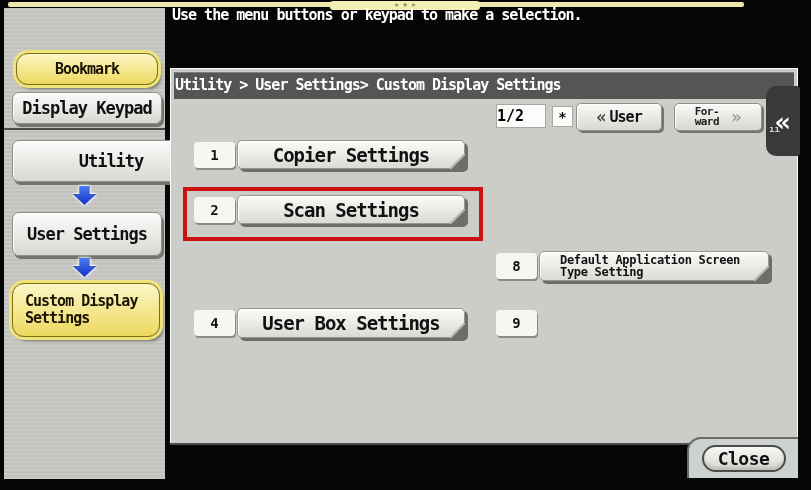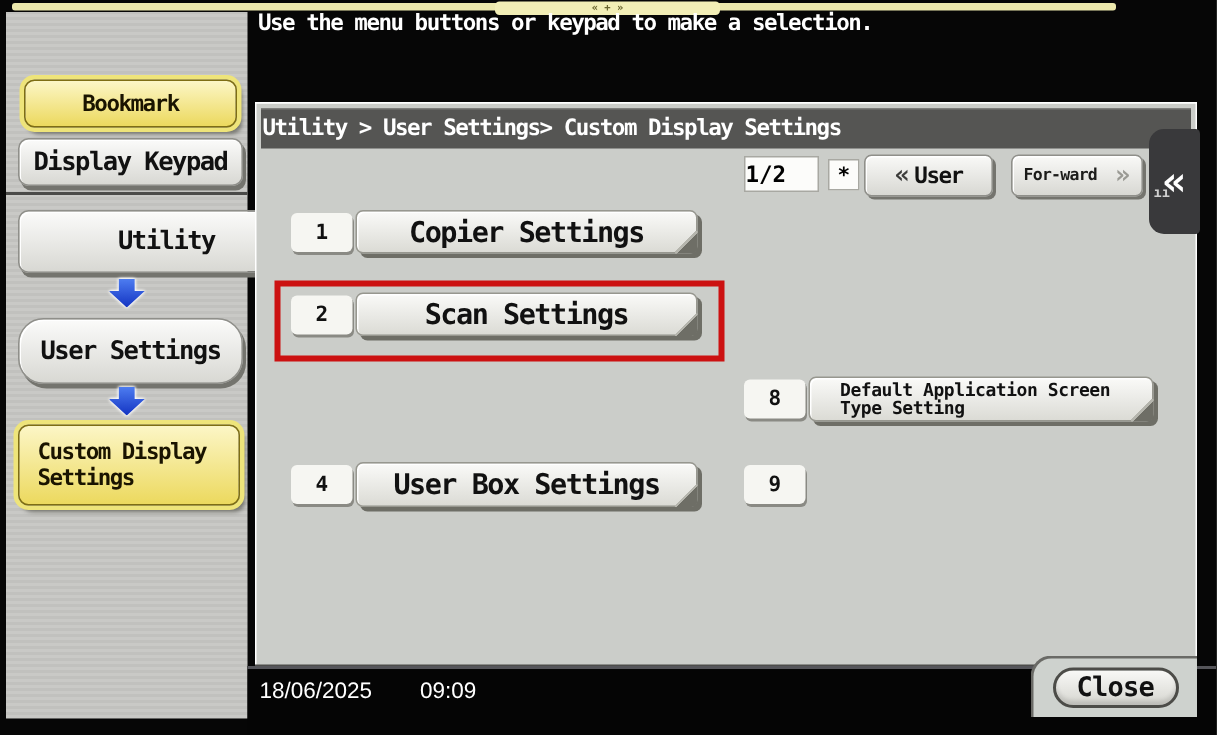--- a/index.html
+++ b/index.html
@@ -15,28 +15,28 @@
   .status-message{position:absolute;left:172px;top:6px;color:#fff;font-size:15px;letter-spacing:-1px;white-space:nowrap;}
 
   
   .sidebar{position:absolute;left:4px;top:8px;width:161px;height:471px;
            background:repeating-linear-gradient(0deg,#c9c9c6 0 2px,#c1c1be 2px 4px);}
   .sb-btn{position:absolute;display:flex;align-items:center;justify-content:center;
           font-family:inherit;font-weight:bold;letter-spacing:-1px;color:#111;cursor:pointer;
           border-radius:7px;}
   .gray-btn{background:linear-gradient(#fbfbfa,#d8d8d3);border:1px solid #8f8f8a;
             box-shadow:inset 1px 1px 0 #ffffff,2px 3px 0 #74746e;font-size:17px;}
-  .yellow-btn{background:linear-gradient(#fcf6c6,#ecd consolidated);}
+  .yellow-btn{background:linear-gradient(#fcf6c6,#ecd consolidated);border-radius:12px;}
   .yellow-btn{background:linear-gradient(#fcf6c6,#ecd95e);border:1px solid #7e6e14;
               box-shadow:0 0 0 3px #eee47a,3px 4px 3px rgba(50,50,40,.55);font-size:15px;color:#1a1400;}
   .sb-bookmark{left:12px;top:45px;width:140px;height:30px;}
   .sb-keypad{left:8px;top:84px;width:148px;height:30px;}
   .sb-divider{position:absolute;left:0;top:120px;width:161px;height:2px;background:#4a4a48;}
   .sb-utility{left:8px;top:132px;width:148px;height:40px;padding-left:24px;}
-  .sb-usersettings{left:8px;top:204px;width:148px;height:42px;border-radius:17px;}
+  .sb-usersettings{left:8px;top:204px;width:148px;height:42px;}
   .sb-custom{left:8px;top:275px;width:148px;height:54px;justify-content:flex-start;
              padding-left:12px;box-sizing:border-box;line-height:17px;text-align:left;}
   .arrow-wrap{position:absolute;left:0;width:161px;display:flex;justify-content:center;
               filter:drop-shadow(0 0 1px #fff) drop-shadow(0 0 1px #fff);}
   .arrow-1{top:178px;} .arrow-2{top:250px;}
   .arrow-down{width:24px;height:19px;background:linear-gradient(#4d7cf0,#1334c2);
               clip-path:polygon(28% 0,72% 0,72% 42%,100% 42%,50% 100%,0 42%,28% 42%);}
 
   
   .main-panel{position:absolute;left:170px;top:68px;width:628px;height:377px;background:#cbcdc9;
@@ -47,21 +47,21 @@
   .page-box{position:absolute;left:326px;top:36px;width:50px;height:24px;background:#fcfcfa;
             border:1px solid #a8a8a2;box-sizing:border-box;line-height:22px;font-size:15px;}
   .star-box{position:absolute;left:382px;top:38px;width:21px;height:21px;background:#fcfcfa;
             border:1px solid #a8a8a2;box-sizing:border-box;text-align:center;line-height:20px;font-size:14px;}
   .nav-btn{position:absolute;display:flex;align-items:center;justify-content:center;gap:4px;cursor:pointer;
            background:linear-gradient(#f9f9f7,#d8d8d3);border:1px solid #8f8f8a;border-radius:5px;
            box-shadow:inset 1px 1px 0 #fff,2px 2px 0 #74746e;font-family:inherit;font-weight:bold;color:#111;}
   .back-btn{left:406px;top:35px;width:84px;height:26px;font-size:15px;letter-spacing:-1px;}
   .back-btn .chev{color:#3d3d3b;font-size:17px;}
   .fwd-btn{left:504px;top:35px;width:86px;height:26px;}
-  .fwd-lines{display:flex;flex-direction:row;line-height:10px;font-size:11px;letter-spacing:-.5px;color:#1c1c1a;text-align:left;}
+  .fwd-lines{display:flex;flex-direction:column;line-height:10px;font-size:11px;letter-spacing:-.5px;color:#1c1c1a;text-align:left;}
   .fwd-btn .chev{color:#9a9a94;font-size:17px;margin-left:8px;}
 
   .num-badge{position:absolute;width:41px;height:26px;background:#f6f6f2;border-radius:4px;
              box-shadow:1px 2px 0 #8a8a84;text-align:center;line-height:26px;font-size:14px;color:#111;}
   .menu-btn{position:absolute;display:flex;align-items:center;justify-content:center;cursor:pointer;
             background:linear-gradient(#fafaf8,#dbdbd5);border:1px solid #97978f;border-radius:5px;
             box-shadow:inset 1px 1px 0 #fff,3px 3px 0 #6e6e66;
             font-family:inherit;font-weight:bold;font-size:19px;letter-spacing:-1px;color:#111;box-sizing:border-box;}
   .menu-btn::after{content:'';position:absolute;right:-1px;bottom:-1px;width:15px;height:15px;
             background:linear-gradient(315deg,#6e6e66 0 46%,#b5b5ad 46% 54%,rgba(0,0,0,0) 54%);
@@ -153,21 +153,17 @@
     <div class="menu-btn b-4">User Box Settings</div>
 
     <div class="num-badge n-9">9</div>
   </div>
 
   <div class="side-tab">
     <span class="chev">«</span>
     <span class="grip">ıı</span>
   </div>
 
-  <div class="bottom-bar">
-    <span class="datetime">18/06/2025</span>
-    <span class="time">09:09</span>
-  </div>
   <div class="close-panel">
     <button class="close-btn">Close</button>
   </div>
 
 </div>
 
 </body></html>

